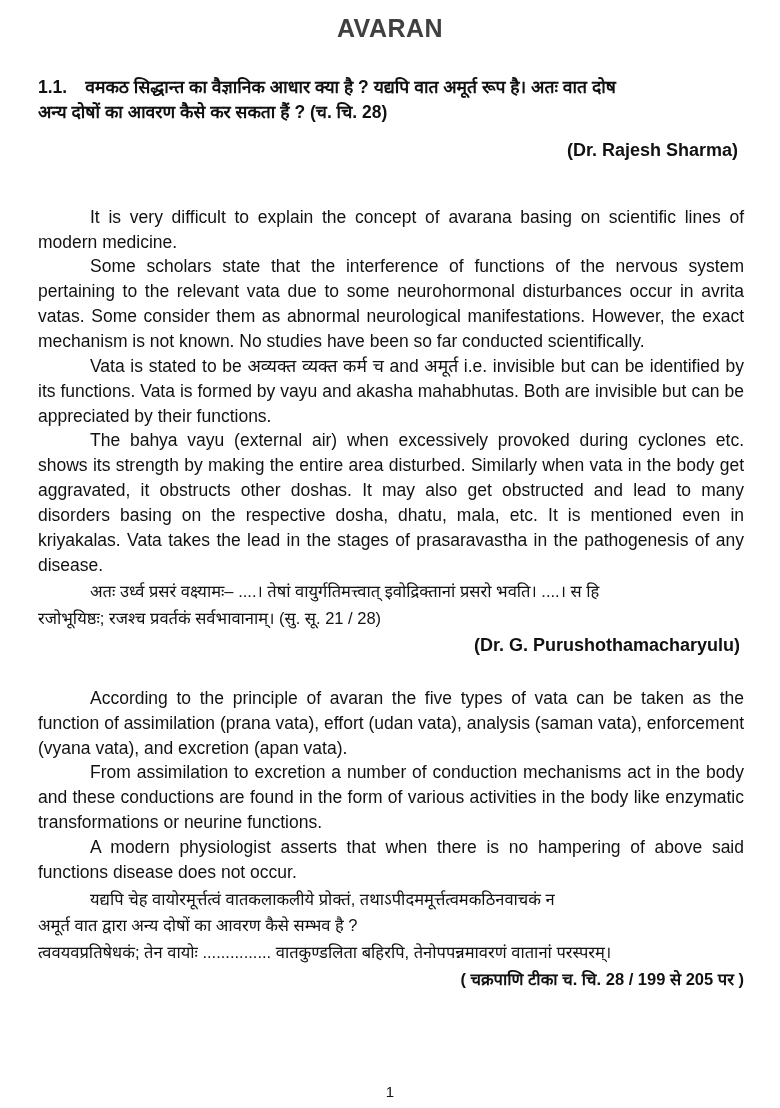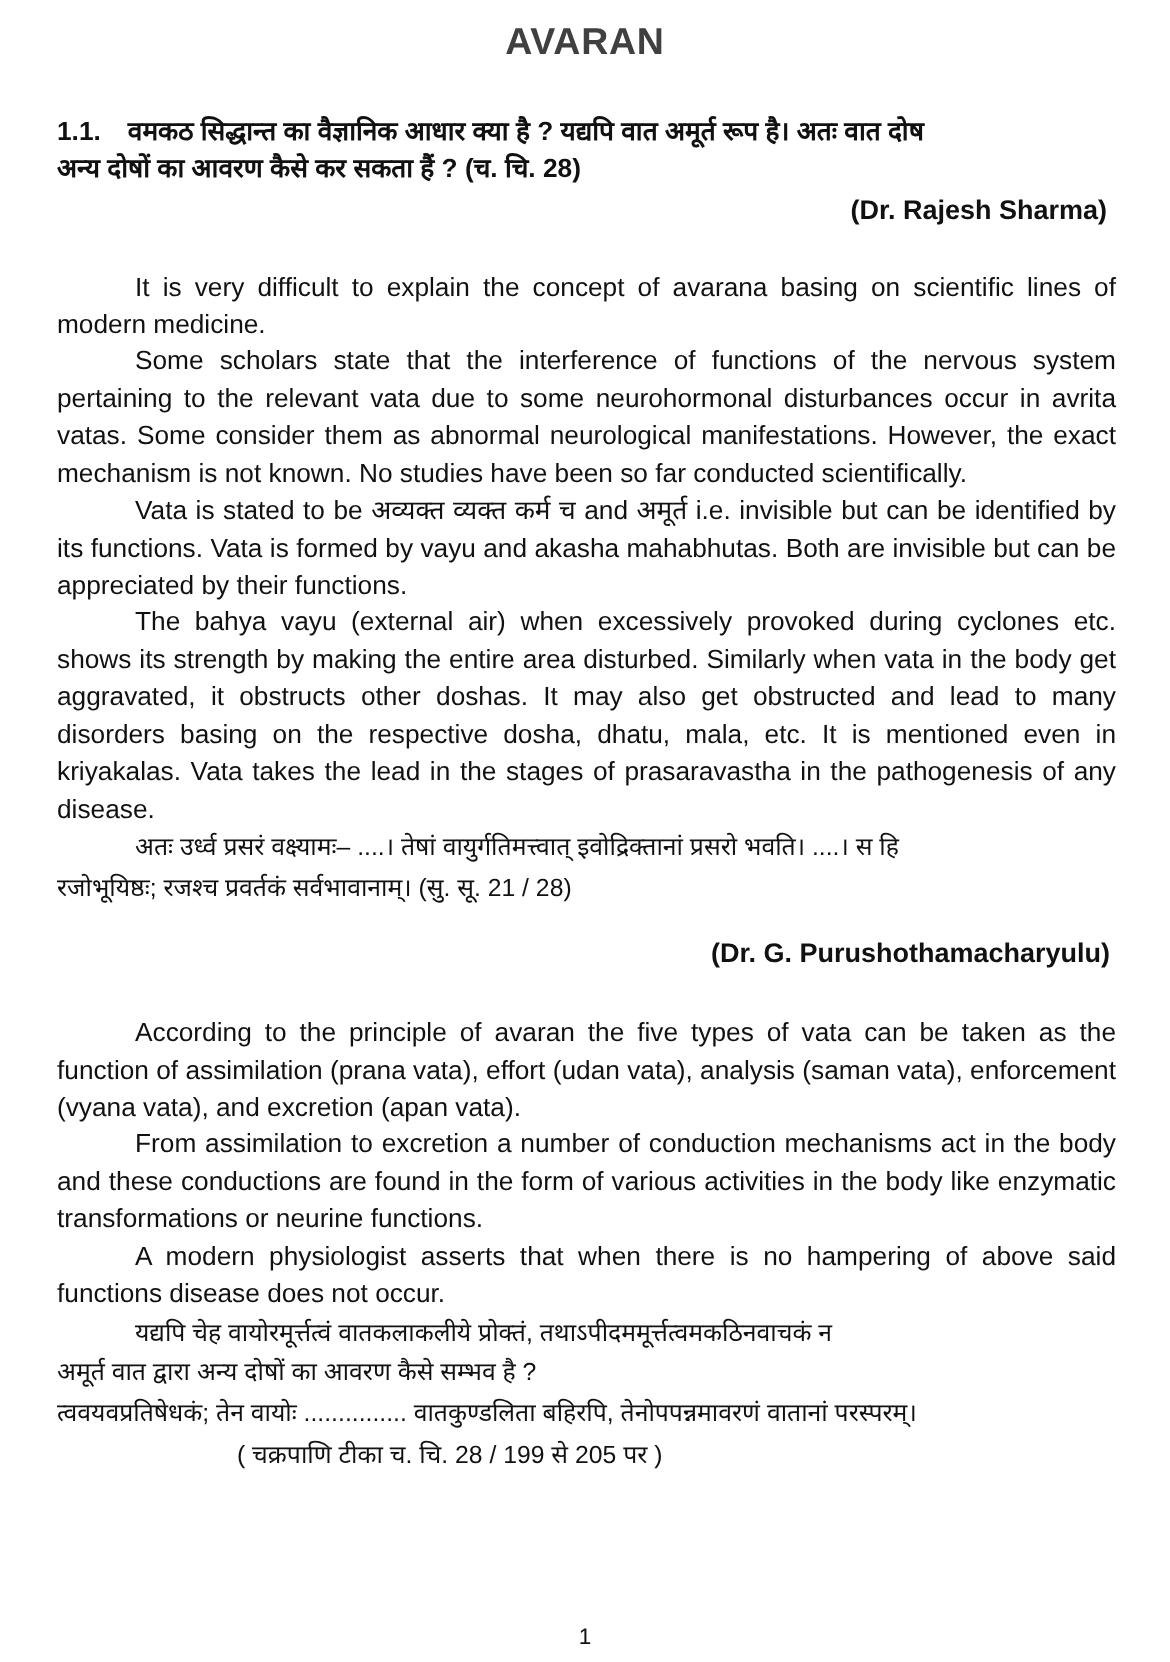--- a/index.html
+++ b/index.html
@@ -47,59 +47,60 @@
     font-weight: bold;
     margin-right: 18px;
   }
   .deva {
     font-family: "Liberation Sans", "DejaVu Sans", sans-serif;
   }
   .attrib {
     text-align: right;
     font-weight: bold;
     font-size: 18px;
-    margin-top: 4px;
+    margin-top: 14px;
     padding-right: 6px;
   }
   .attrib2 {
     text-align: right;
     font-weight: bold;
     font-size: 18px;
-    margin-top: 20px;
+    margin-top: 4px;
     padding-right: 4px;
   }
   p.body {
     font-size: 17.5px;
     line-height: 1.42;
     margin: 0;
     text-align: justify;
     text-justify: inter-word;
     text-indent: 52px;
     hyphens: none;
   }
   p.body.first {
-    margin-top: 28px;
+    margin-top: 44px;
   }
   p.sanskrit {
     font-size: 16.5px;
     line-height: 1.5;
     margin: 2px 0 0 0;
     text-align: justify;
     text-justify: inter-word;
     text-indent: 52px;
   }
   p.sanskrit.noindent {
     text-indent: 0;
   }
   .gap-lg { height: 30px; }
   .cite-right {
-    text-align: left;
+    text-align: right;
     font-size: 16.5px;
     margin-top: 2px;
     padding-left: 120px;
+    font-weight: bold;
   }
   .footer {
     position: absolute;
     bottom: 16px;
     left: 0;
     width: 780px;
     text-align: center;
     font-size: 15px;
     color: #111;
   }

